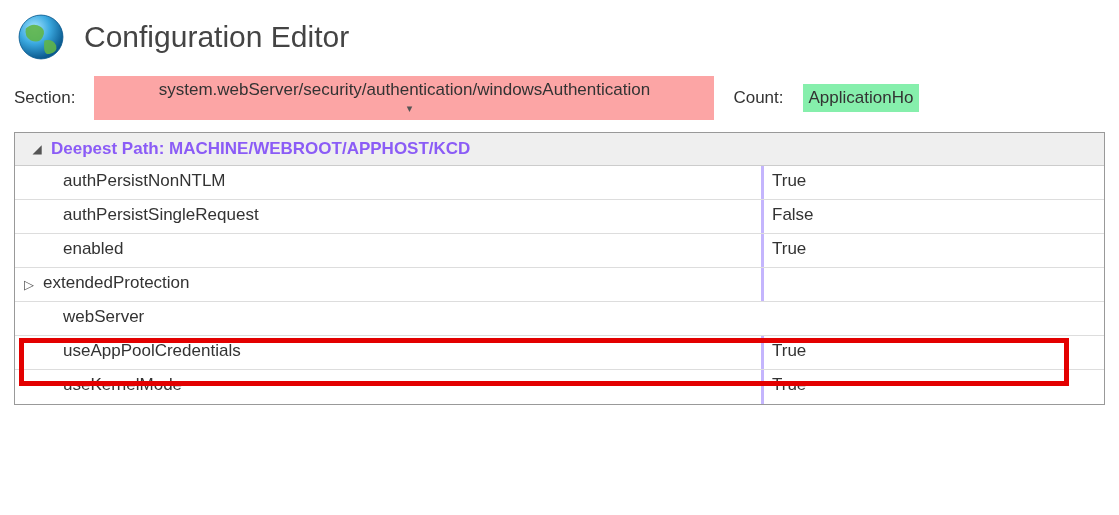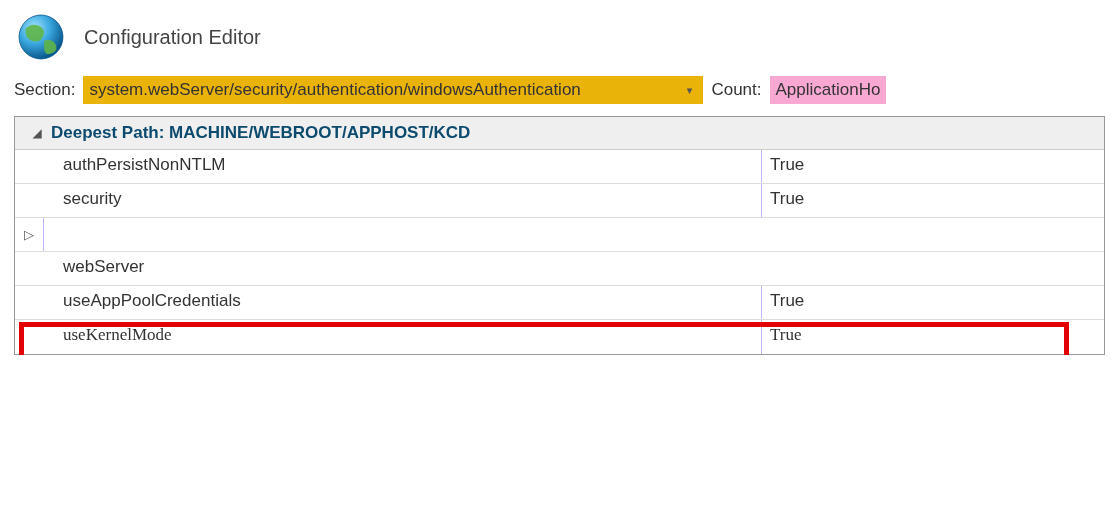--- a/index.html
+++ b/index.html
@@ -23,58 +23,59 @@
     .globe-icon {
       width: 54px;
       height: 54px;
       position: relative;
     }
     .globe-icon svg {
       width: 100%;
       height: 100%;
     }
     .page-title {
-      font-size: 20px;
+      font-size: 30px;
       font-weight: 400;
       color: #444;
     }
     .section-bar {
       display: flex;
       align-items: center;
       padding: 8px 14px 10px 14px;
-      gap: 8px;
+      gap: 19px;
       font-size: 17px;
       color: #333;
     }
     .section-label {
       color: #333;
     }
     .section-dropdown {
-      background: #eab308;
+      background: #fca5a5;
       padding: 4px 6px;
       min-width: 620px;
       display: flex;
       align-items: center;
       justify-content: space-between;
+      flex-direction: column;
     }
     .section-dropdown-text {
       color: #333;
     }
     .dropdown-arrow {
       width: 16px;
       height: 16px;
       display: flex;
       align-items: center;
       justify-content: center;
       color: #555;
       font-size: 11px;
       margin-left: 10px;
     }
     .from-dropdown {
-      background: #f9a8d4;
+      background: #86efac;
       padding: 4px 6px;
       color: #333;
     }
     .grid-container {
       margin: 2px 14px 0 14px;
       border: 1px solid #999;
       position: relative;
     }
     .grid-header-row {
       display: flex;
@@ -87,21 +88,21 @@
     .expander-col {
       width: 28px;
       display: flex;
       align-items: center;
       justify-content: center;
       color: #555;
       font-size: 12px;
     }
     .grid-header-text {
       font-weight: 700;
-      color: #0c4a6e;
+      color: #8b5cf6;
     }
     .grid-row {
       display: flex;
       align-items: stretch;
       border-bottom: 1px solid #ddd;
       font-size: 17px;
       min-height: 34px;
     }
     .grid-row .expander-col {
       border-right: none;
@@ -110,21 +111,21 @@
       flex: 0 0 718px;
       padding: 5px 4px 5px 0;
       color: #333;
     }
     .grid-prop.indented {
       padding-left: 20px;
     }
     .grid-val {
       flex: 1;
       padding: 5px 8px;
-      border-left: 1px solid #c4b5fd;
+      border-left: 3px solid #c4b5fd;
       color: #333;
     }
     .highlight-box {
       position: absolute;
       border: 5px solid #e30000;
       pointer-events: none;
     }
   </style>
 </head>
 <body>
@@ -167,43 +168,49 @@
       <span>Deepest Path:</span> <span>MACHINE/WEBROOT/APPHOST/KCD</span>
     </span>
   </div>
 
   <div class="grid-row">
     <span class="expander-col"></span>
     <span class="grid-prop indented">authPersistNonNTLM</span>
     <span class="grid-val">True</span>
   </div>
 
-
-  <div class="grid-row">
-    <span class="expander-col"></span>
-    <span class="grid-prop indented">security</span>
+  <div class="grid-row">
+    <span class="expander-col"></span>
+    <span class="grid-prop indented">authPersistSingleRequest</span>
+    <span class="grid-val">False</span>
+  </div>
+
+  <div class="grid-row">
+    <span class="expander-col"></span>
+    <span class="grid-prop indented">enabled</span>
     <span class="grid-val">True</span>
   </div>
 
   <div class="grid-row">
     <span class="expander-col" style="font-size:13px;">▷</span>
+    <span class="grid-prop">extendedProtection</span>
     <span class="grid-val"></span>
   </div>
 
   <div class="grid-row">
     <span class="expander-col"></span>
     <span class="grid-prop indented">webServer</span>
   </div>
 
   <div class="grid-row">
     <span class="expander-col"></span>
     <span class="grid-prop indented">useAppPoolCredentials</span>
     <span class="grid-val">True</span>
   </div>
 
-  <div class="grid-row" style="border-bottom:none;font-family:Liberation Serif, serif;">
+  <div class="grid-row" style="border-bottom:none;">
     <span class="expander-col"></span>
     <span class="grid-prop indented">useKernelMode</span>
     <span class="grid-val">True</span>
   </div>
 
   <div class="highlight-box" style="left:4px; top:205px; width:1050px; height:48px;"></div>
 </div>
 
 </body></html>

